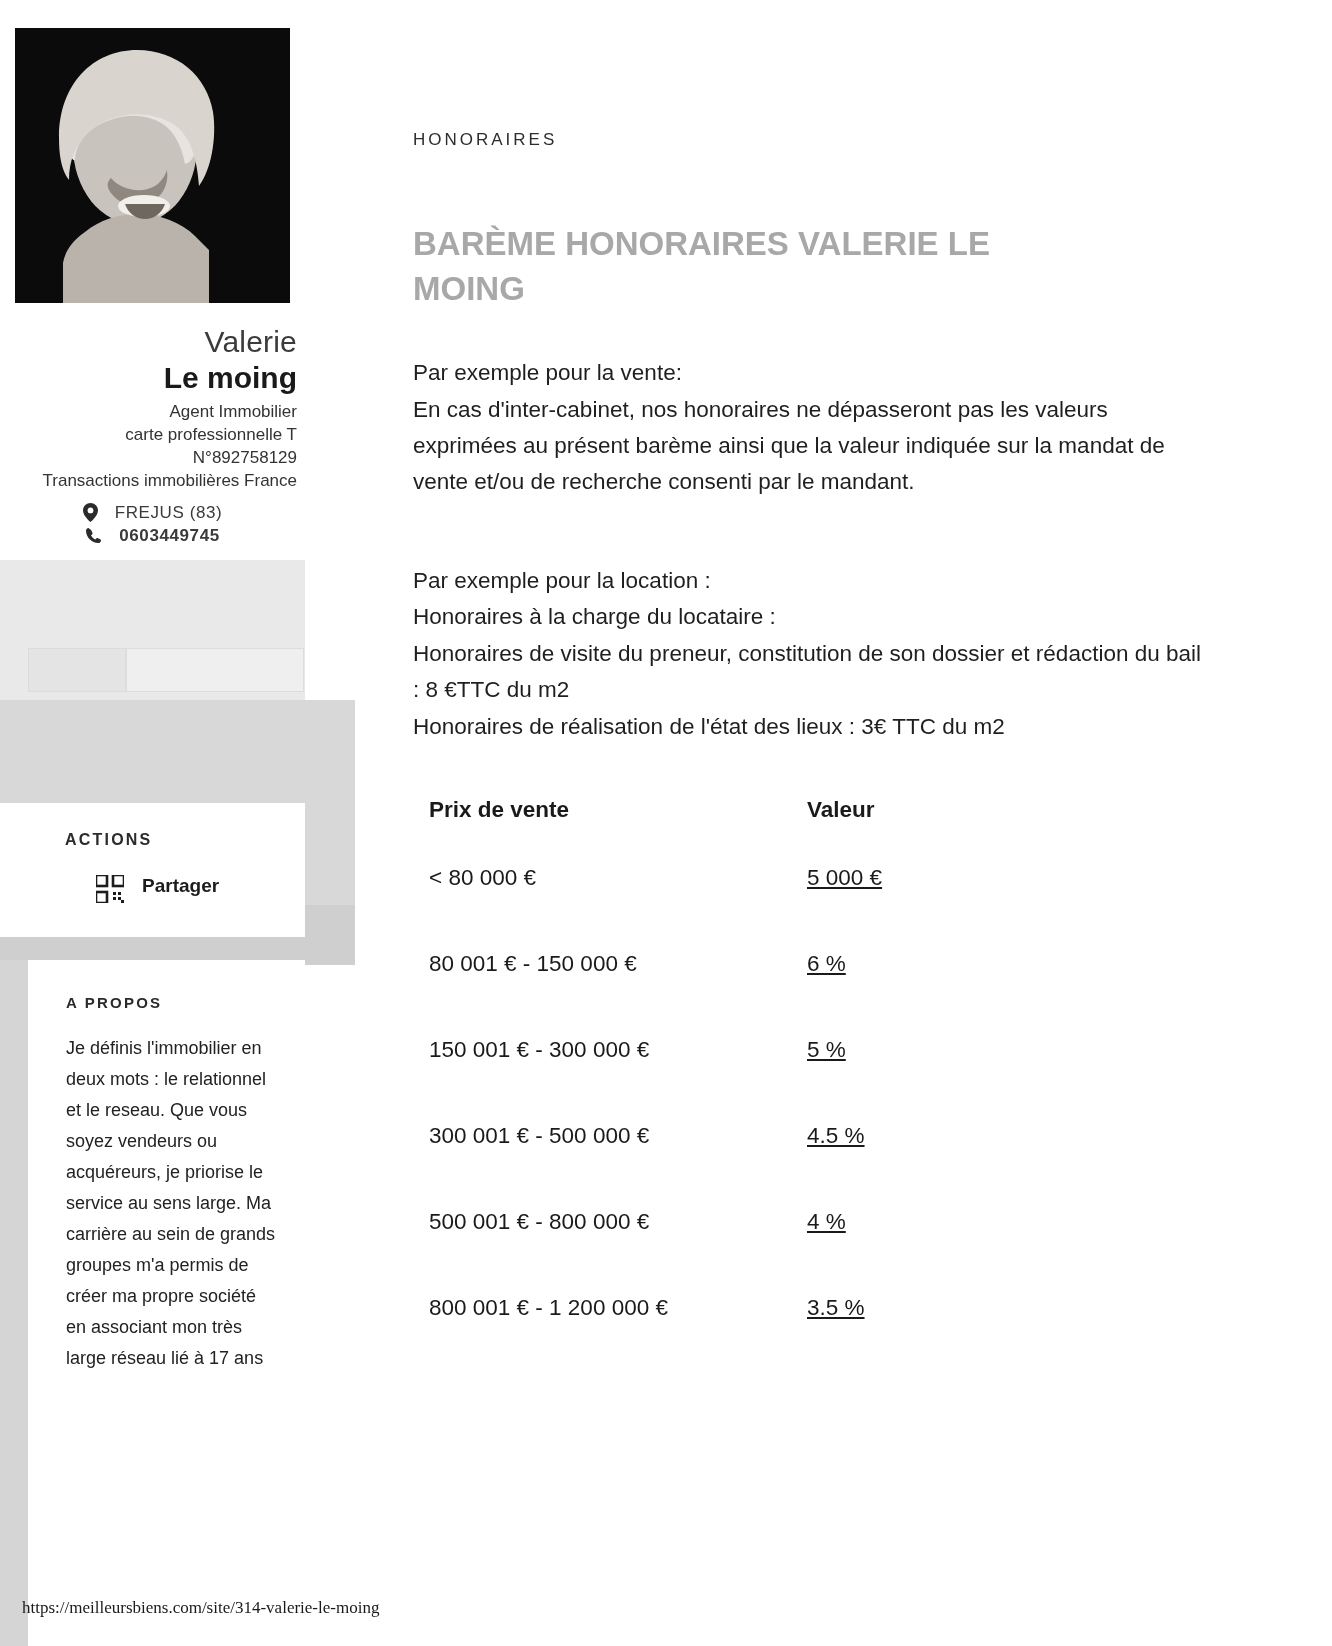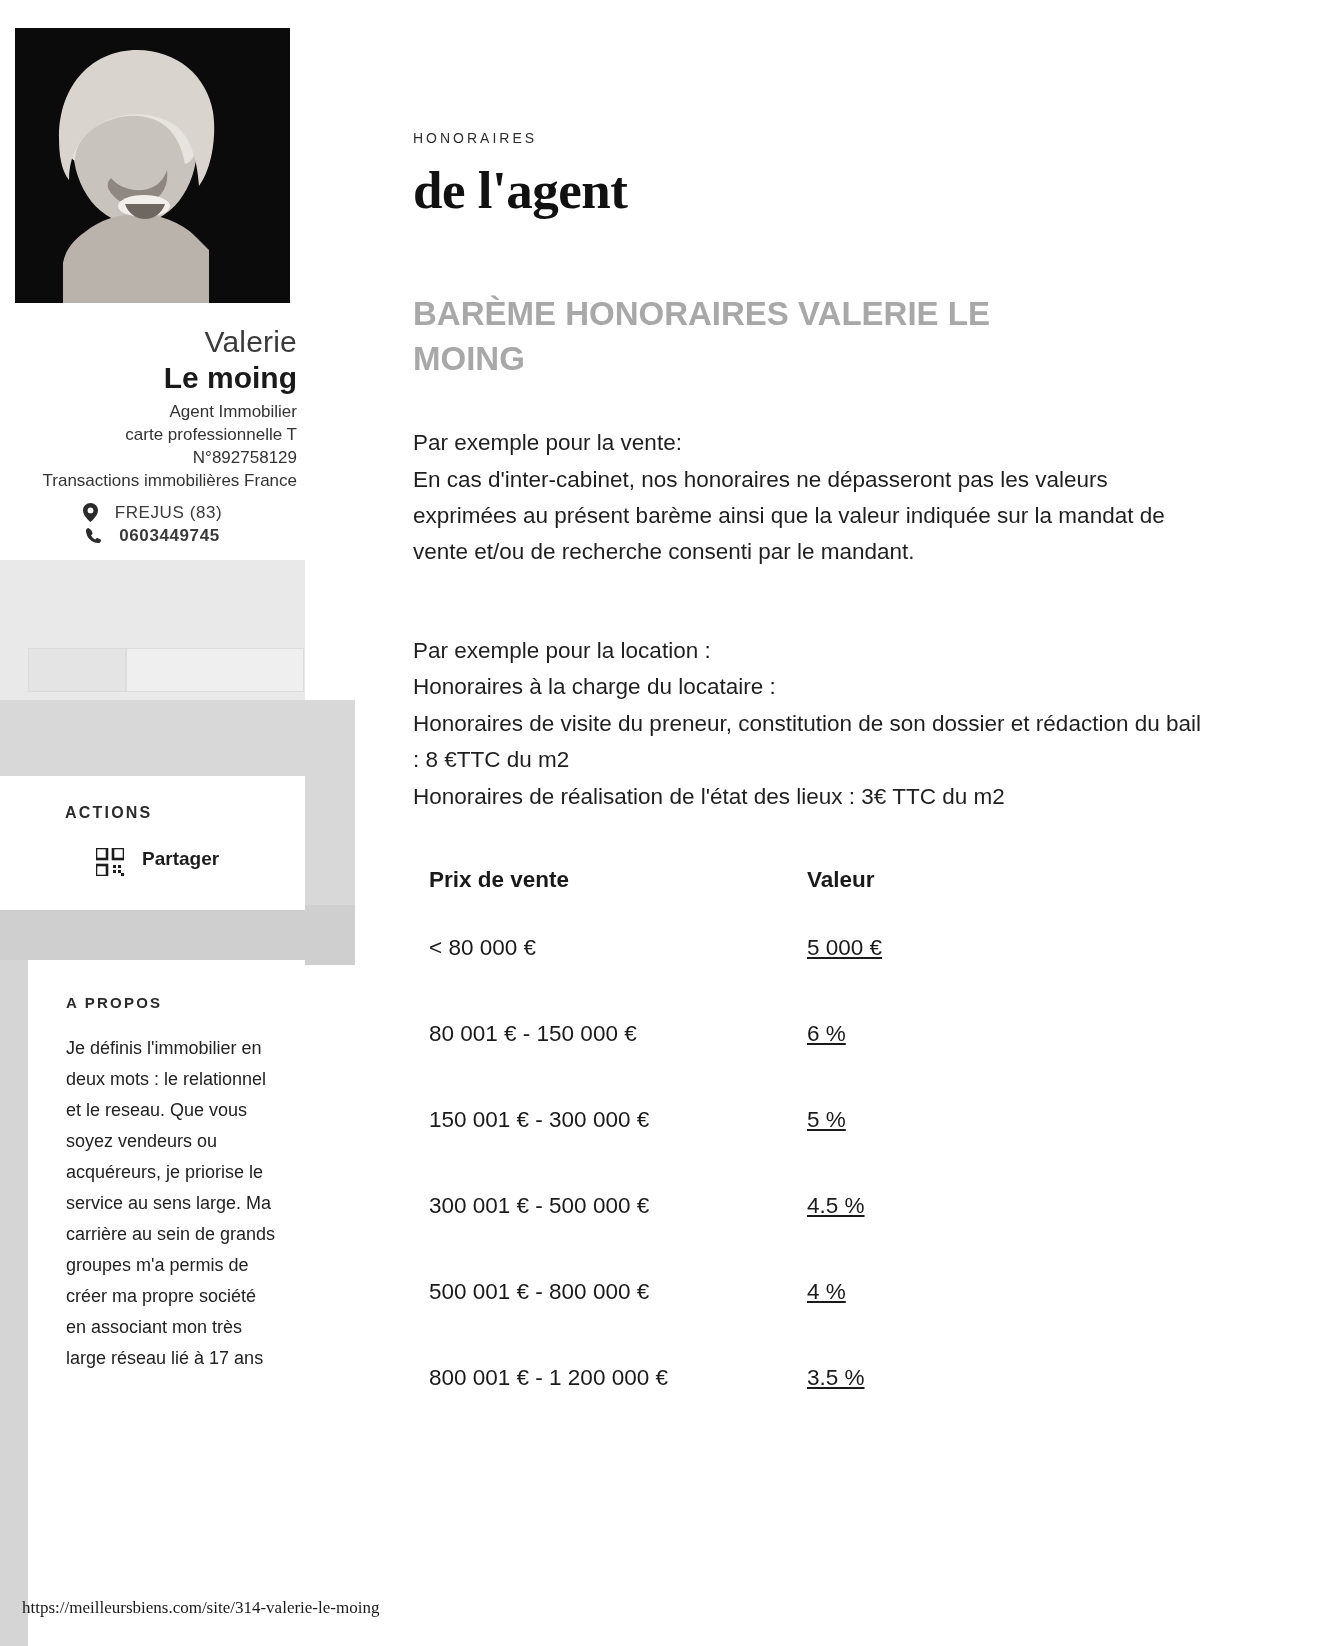--- a/index.html
+++ b/index.html
@@ -111,21 +111,21 @@
     height: 44px;
     background: #e4e4e4;
     border: 1px solid #dcdcdc;
   }
   .mini-box.a { width: 98px; }
   .mini-box.b { width: 178px; background: #efefef; }
 
   
   .actions-card {
     position: absolute;
-    left: 0; top: 776px;
+    left: 0; top: 803px;
     width: 305px;
     background: #ffffff;
     padding: 28px 8px 30px 0;
   }
   .actions-title {
     font-size: 16px;
     letter-spacing: 2.2px;
     font-weight: 700;
     color: #2b2b2b;
     padding-left: 65px;
@@ -168,21 +168,21 @@
   
   .main {
     position: absolute;
     left: 355px; top: 55px;
     width: 977px;
     min-height: 1591px;
     background: #ffffff;
     padding: 75px 70px 40px 58px;
   }
   .eyebrow {
-    font-size: 14px;
+    font-size: 17px;
     letter-spacing: 3px;
     color: #2d2d2d;
     font-weight: 500;
   }
   .main-title {
     font-family: "Liberation Serif", serif;
     font-size: 53px;
     font-weight: 700;
     color: #111;
     margin-top: 14px;
@@ -318,21 +318,20 @@
     </div>
   </div>
 
   <div class="about-card">
     <div class="about-title">A PROPOS</div>
     <div class="about-text">Je définis l'immobilier en deux mots : le relationnel et le reseau. Que vous soyez vendeurs ou acquéreurs, je priorise le service au sens large. Ma carrière au sein de grands groupes m'a permis de créer ma propre société en associant mon très large réseau lié à 17 ans</div>
   </div>
 
   <div class="main">
     <div class="eyebrow">HONORAIRES</div>
-    <div class="main-title">de l'agent</div>
 
     <div class="section-heading">BARÈME HONORAIRES VALERIE LE MOING</div>
 
     <div class="body-block">
       <div>
         <span>Par exemple pour la </span><b>vente</b><span>:</span>
       </div>
       <div>En cas d'inter-cabinet, nos honoraires ne dépasseront pas les valeurs exprimées au présent barème ainsi que la valeur indiquée sur la mandat de vente et/ou de recherche consenti par le mandant.</div>
     </div>
 

